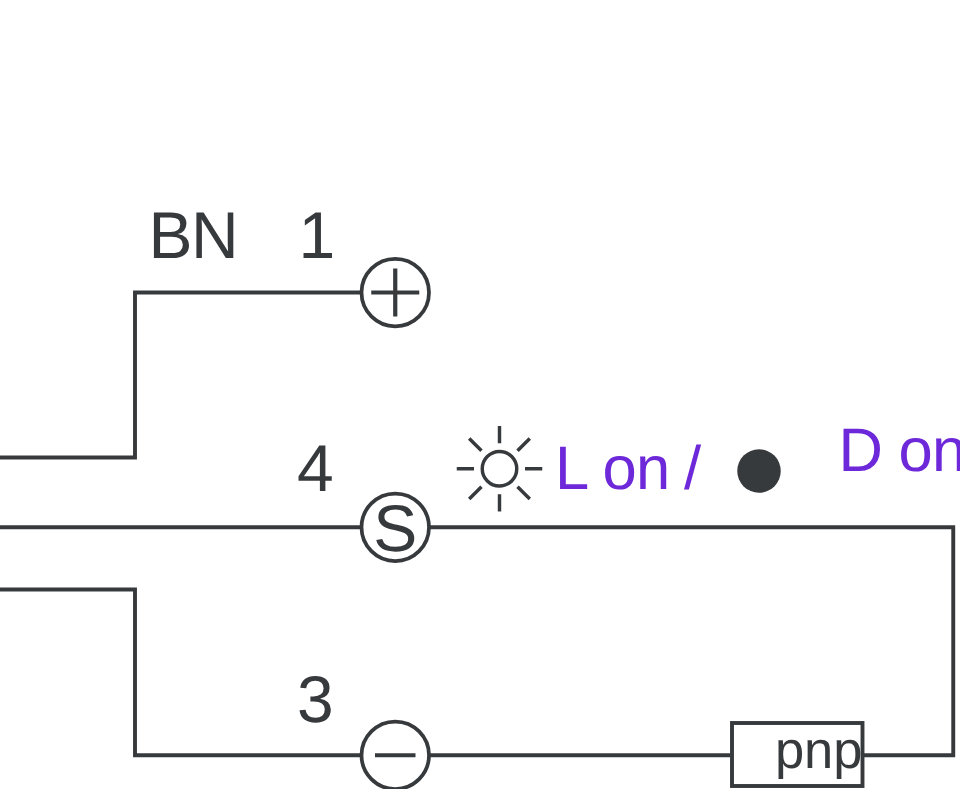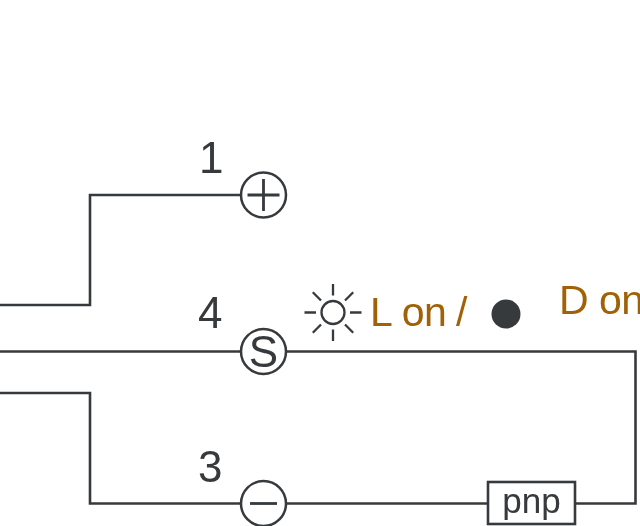--- a/index.html
+++ b/index.html
@@ -20,28 +20,28 @@
     letter-spacing: -1px;
     white-space: pre;
     color: #373a3d;
   }
   .mode-lbl {
     position: absolute;
     font-size: 41px;
     line-height: 1;
     letter-spacing: -0.5px;
     white-space: pre;
-    color: #a16207;
+    color: #6d28d9;
   }
   .pnp-lbl {
     position: absolute;
     left: 488px;
     top: 482px;
     width: 87px;
-    text-align: center;
+    text-align: right;
     font-size: 35px;
     line-height: 1.1;
     color: #373a3d;
   }
   .s-symbol {
     font-family: "Liberation Sans", sans-serif;
     font-size: 44px;
   }
 </style>
 </head>
@@ -82,20 +82,21 @@
                  M345,324.5 L353.2,332.7
                  M321,324.5 L312.8,332.7"></path>
       </g>
     </g>
 
     <circle cx="506" cy="314" r="14.5" fill="#373a3d"></circle>
 
     <text class="s-symbol" x="263.5" y="367" text-anchor="middle" fill="#373a3d">S</text>
   </svg>
 
+  <div class="lbl" style="left:99px; top:136px;">BN</div>
   <div class="lbl" style="left:199px; top:136px;">1</div>
 
   <div class="lbl" style="left:198px; top:291px;">4</div>
 
   <div class="lbl" style="left:198px; top:445px;">3</div>
 
   <div class="mode-lbl" style="left:370px; top:292px;">L on</div>
   <div class="mode-lbl" style="left:456px; top:292px;">/</div>
   <div class="mode-lbl" style="left:534px; top:280px;margin-left:25px;">D on</div>
 

